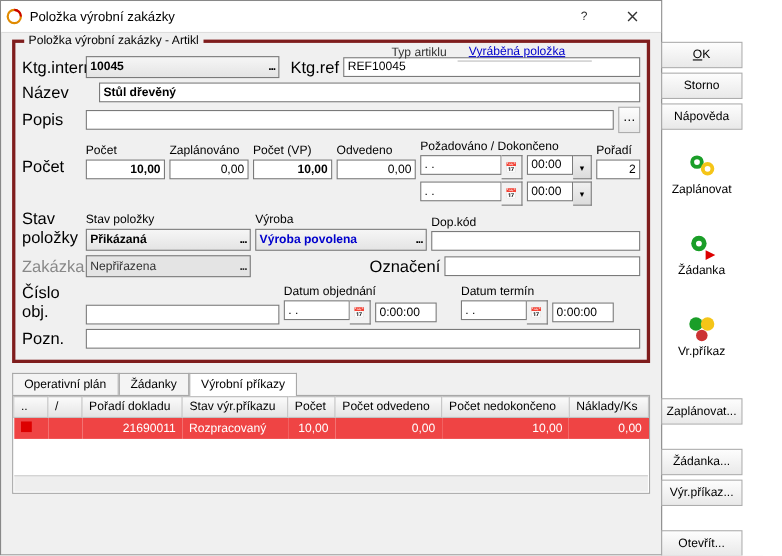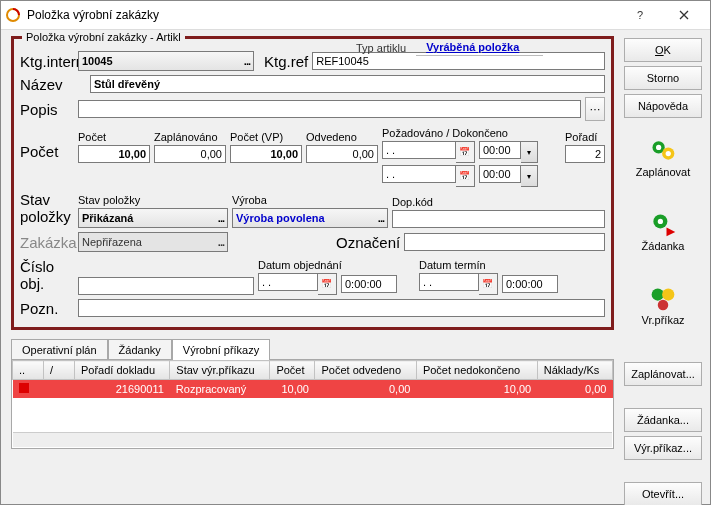--- a/index.html
+++ b/index.html
@@ -1,16 +1,16 @@
 <!DOCTYPE html>
 <html><head>
 <meta charset="utf-8">
 <style>
 html,body{margin:0;padding:0;font-family:"Segoe UI",Tahoma,sans-serif;font-size:11px;background:#fff;color:#000}
-.window{width:711px;height:505px;border:1px solid #888;box-sizing:border-box;display:flex;flex-direction:column;position:relative;background:#f0f0f0}
+.window{width:602px;height:505px;border:1px solid #888;box-sizing:border-box;display:flex;flex-direction:column;position:relative;background:#f0f0f0}
 .titlebar{height:28px;background:#fff;border-bottom:1px solid #ddd;display:flex;align-items:center;padding:0 4px}
 .titlebar .icon{width:16px;height:16px;margin-right:6px}
 .titlebar .title{flex:1;font-size:12px}
 .titlebar .winbtn{width:44px;height:28px;display:flex;align-items:center;justify-content:center;color:#333}
 .body{flex:1;display:flex}
 .main{flex:1;padding:6px 6px 0 10px;position:relative}
 .side{width:78px;padding:8px 8px 0 4px;display:flex;flex-direction:column;align-items:stretch;gap:4px}
 .btn{height:22px;border:1px solid #adadad;background:linear-gradient(#fdfdfd,#e9e9e9);display:flex;align-items:center;justify-content:center;font-size:11px;padding:0 4px;white-space:nowrap}
 .btn u{text-decoration:underline}
 .iconcol{display:flex;flex-direction:column;align-items:center;margin-top:14px;margin-bottom:14px;gap:2px}
@@ -23,21 +23,21 @@
 .lblcol{width:54px}
 input.text{height:18px;border:1px solid #7a7a7a;background:#fff;padding:1px 3px;font-size:11px;font-family:Liberation Sans, sans-serif;box-sizing:border-box}
 input.text.bold{font-weight:bold}
 .dropdown{height:20px;border:1px solid #7a7a7a;background:linear-gradient(#f6f6f6,#e4e4e4);display:flex;align-items:center;padding:0 3px;font-size:11px;box-sizing:border-box;position:relative}
 .dropdown .dots{margin-left:auto;font-weight:bold;letter-spacing:-1px}
 .combo{display:flex}
 .combo .cb-btn{width:16px;height:20px;border:1px solid #7a7a7a;border-left:none;background:linear-gradient(#f1f1f1,#dcdcdc);display:flex;align-items:center;justify-content:center;font-size:8px}
 .hdrlbl{font-size:11px;margin-bottom:2px}
 .typline{display:flex;align-items:center;position:absolute;top:0;left:332px}
 .typline .tl{font-size:11px;color:#333;padding:2px 10px}
-.typline .tv{font-size:11px;color:#0000cc;font-weight:bold;text-decoration:underline;padding:2px 24px 2px 10px;border-bottom:1px solid #bbb}
+.typline .tv{font-size:11px;color:#0000cc;font-weight:normal;text-decoration:underline;padding:2px 24px 2px 10px;border-bottom:1px solid #bbb}
 .tabs{display:flex;margin-top:8px}
 .tab{padding:4px 10px;border:1px solid #a8a8a8;border-bottom:none;background:#f4f4f4;position:relative;top:1px;font-size:11px}
 .tab.active{background:#fff;z-index:2}
 .tabbody{border:1px solid #a8a8a8;background:#fff;height:90px;box-sizing:border-box;overflow:hidden;position:relative}
 table.grid{border-collapse:collapse;width:100%;font-size:11px}
 table.grid th{background:linear-gradient(#fafafa,#e4e4e4);border:1px solid #c2c2c2;padding:3px 6px;font-weight:normal;text-align:left;white-space:nowrap}
 table.grid td{padding:3px 6px;white-space:nowrap}
 tr.datarow{background:#ef4444;color:#fff}
 .num{text-align:right}
 .sbh{position:absolute;left:1px;right:1px;bottom:1px;height:14px;background:#eee;border-top:1px solid #ccc}

